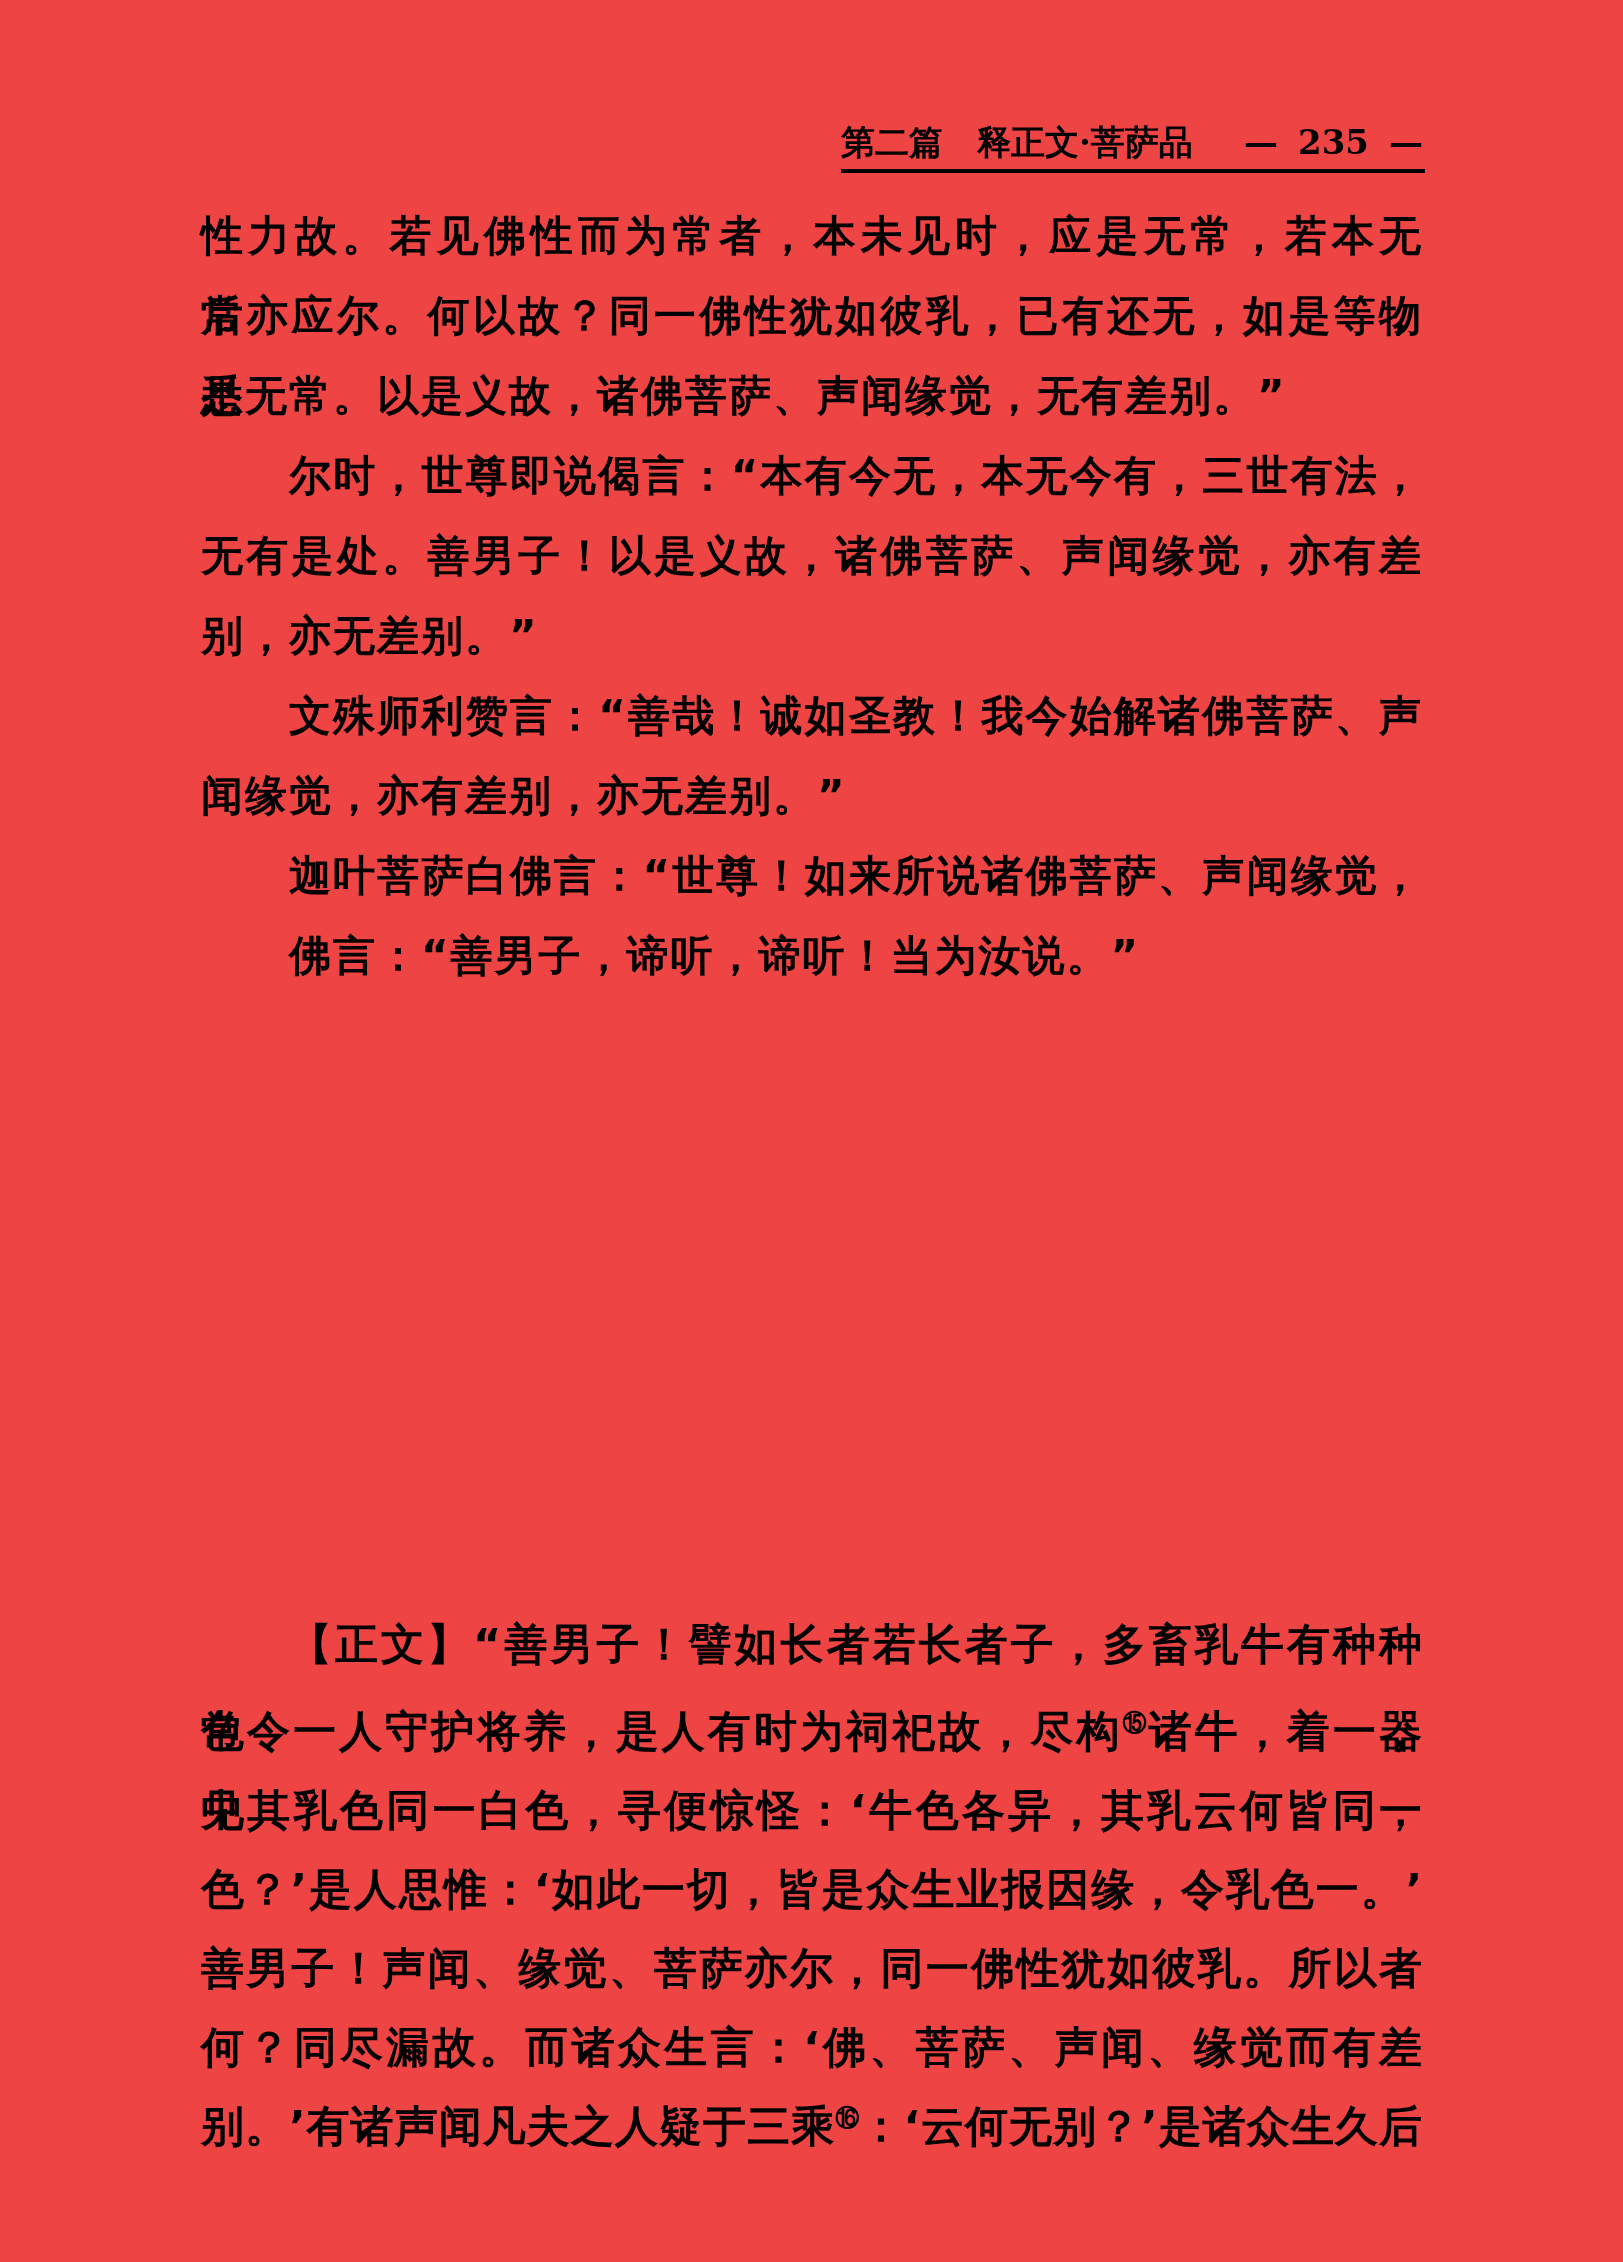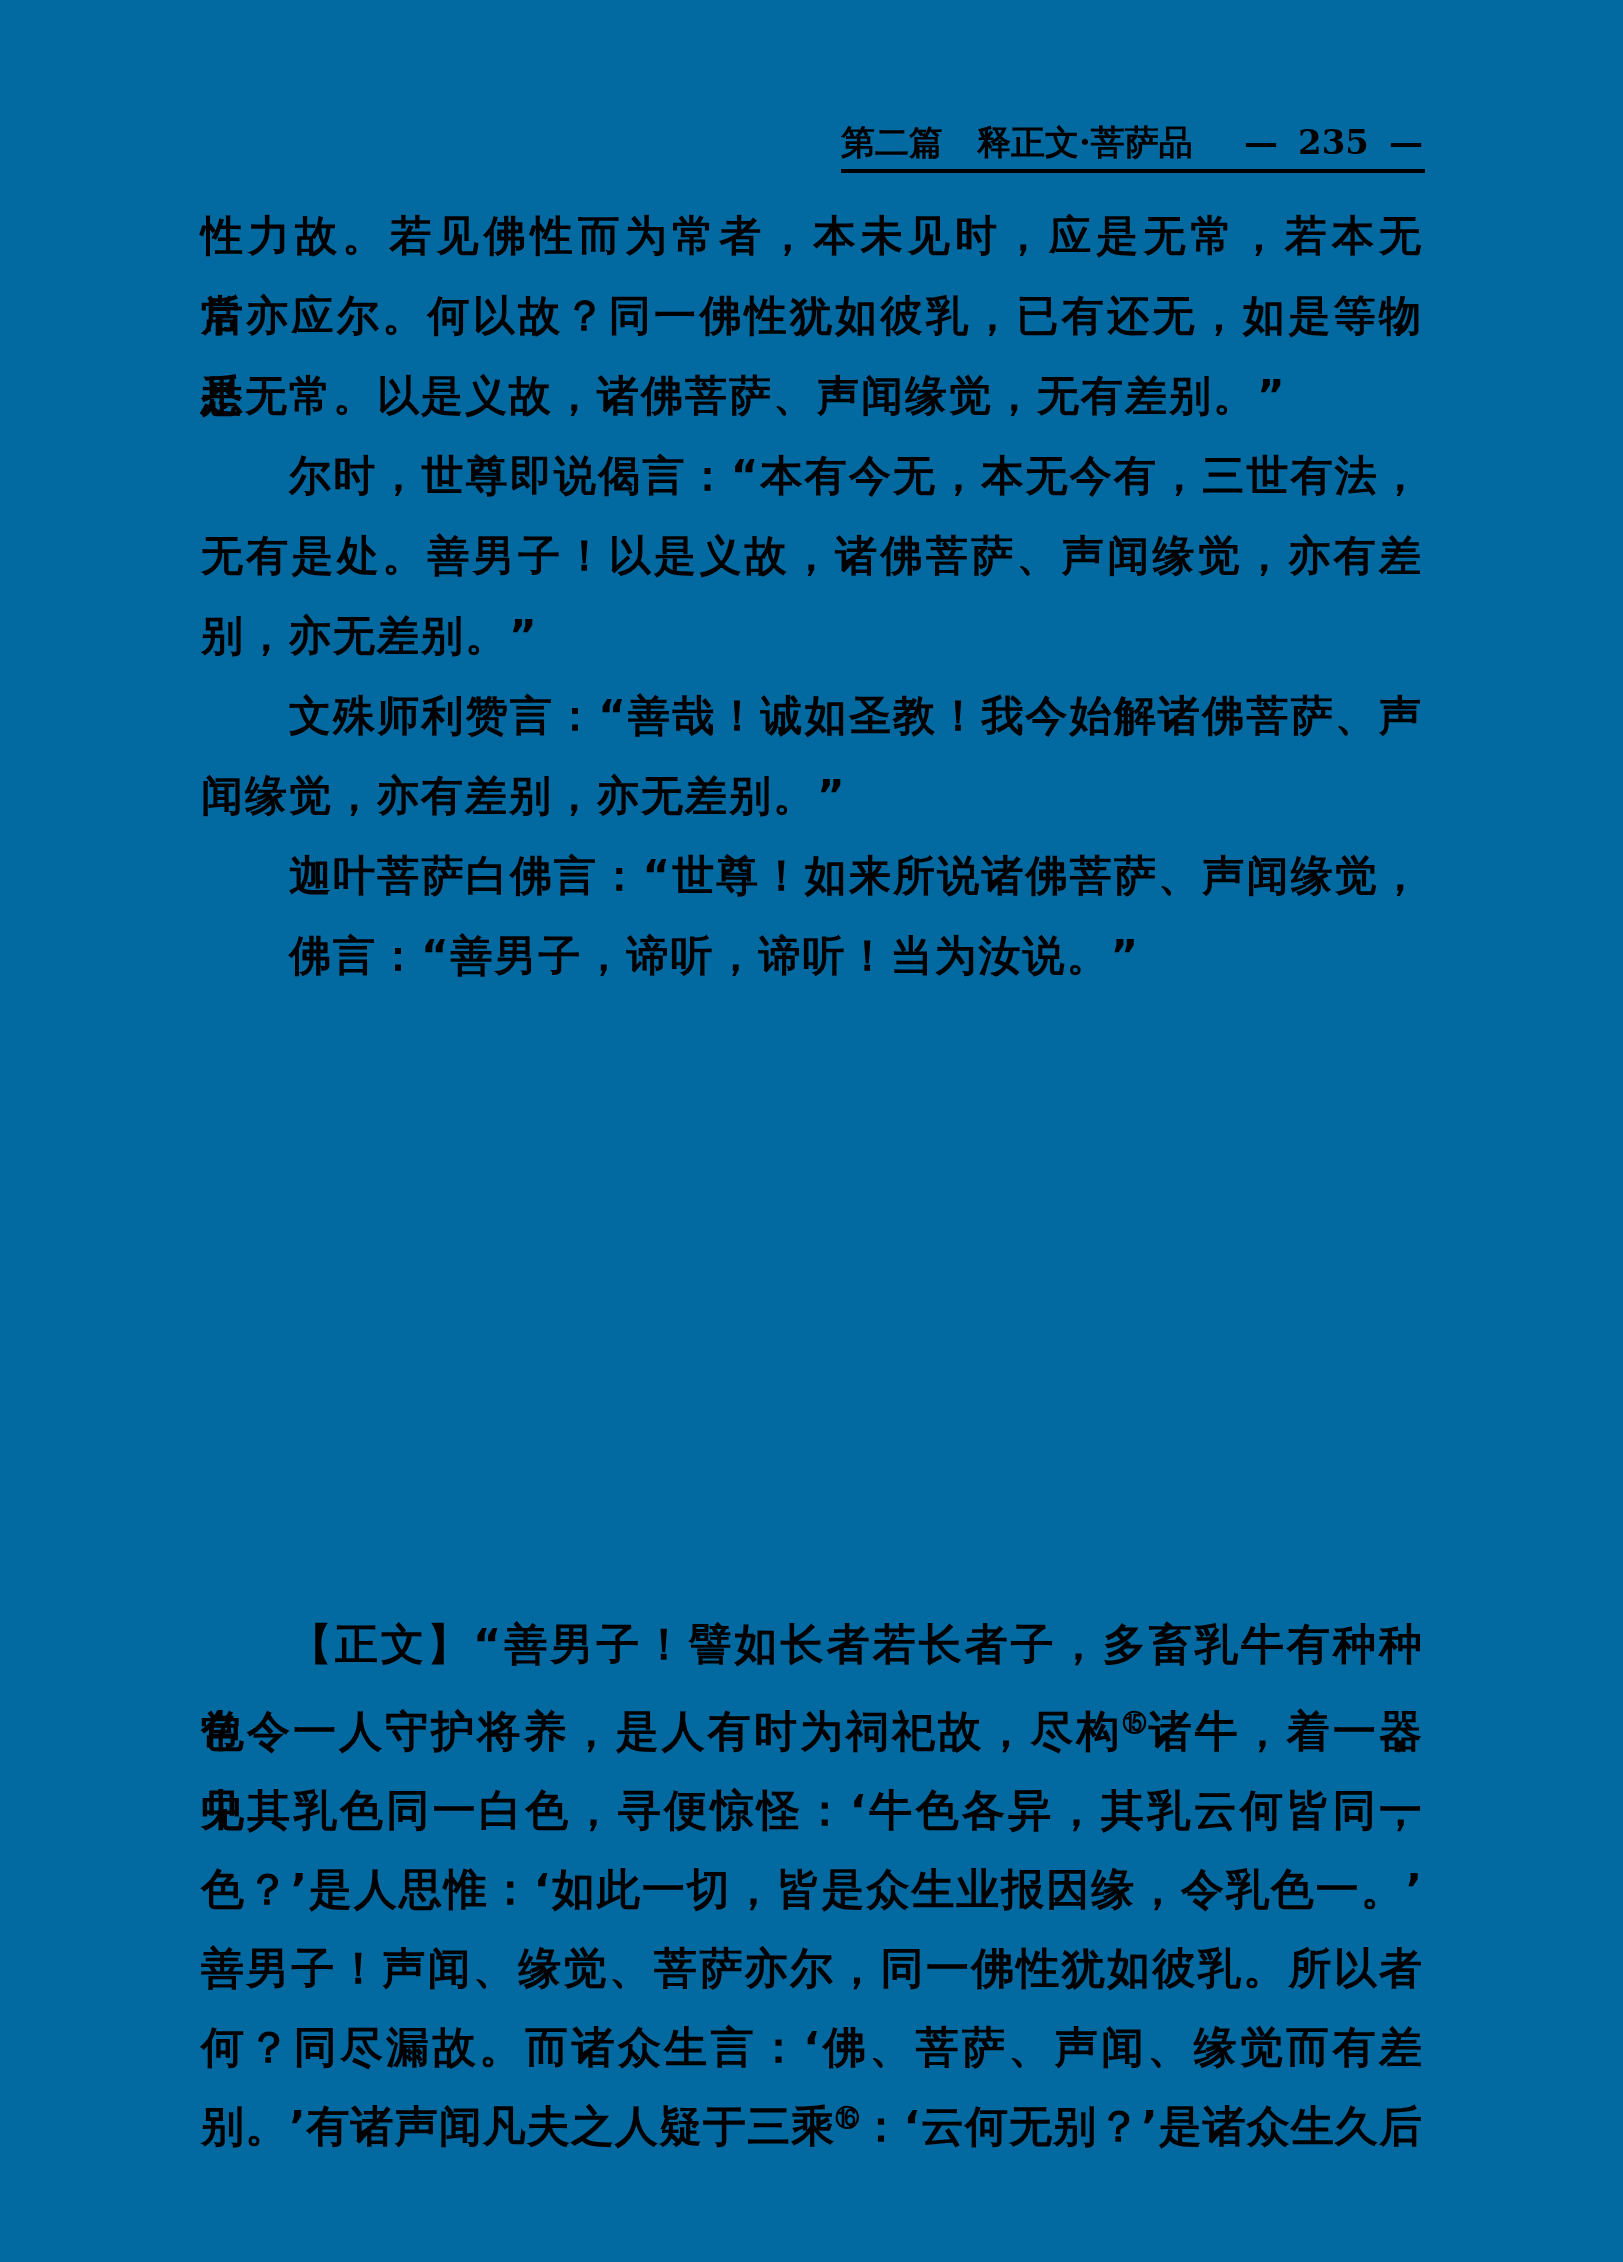--- a/index.html
+++ b/index.html
@@ -1,16 +1,16 @@
 <!DOCTYPE html>
 <html><head>
 <meta charset="utf-8">
 <style>
   html,body{margin:0;padding:0;background:#e8e8e8;}
-  .page{position:relative;width:1624px;height:2263px;background:#0369a1;color:#000;overflow:hidden;margin:0 auto;}
+  .page{position:relative;width:1624px;height:2263px;background:#ef4444;color:#000;overflow:hidden;margin:0 auto;}
 
   
   .hdr{position:absolute;top:119px;left:841px;width:582px;display:flex;justify-content:space-between;align-items:flex-end;
        font-family:"DejaVu Serif",serif;font-weight:bold;font-size:34px;line-height:46px;white-space:nowrap;}
   .hdr .pg{display:flex;column-gap:20px;font-family:"DejaVu Serif",serif;}
   .hdr-rule{position:absolute;top:169px;left:841px;width:584px;height:4px;background:#000;}
 
   
   .blk{position:absolute;left:201px;width:1222px;}
   .b1{top:196px;font-family:"DejaVu Sans",sans-serif;font-weight:bold;font-size:42px;line-height:80px;letter-spacing:2px;}

